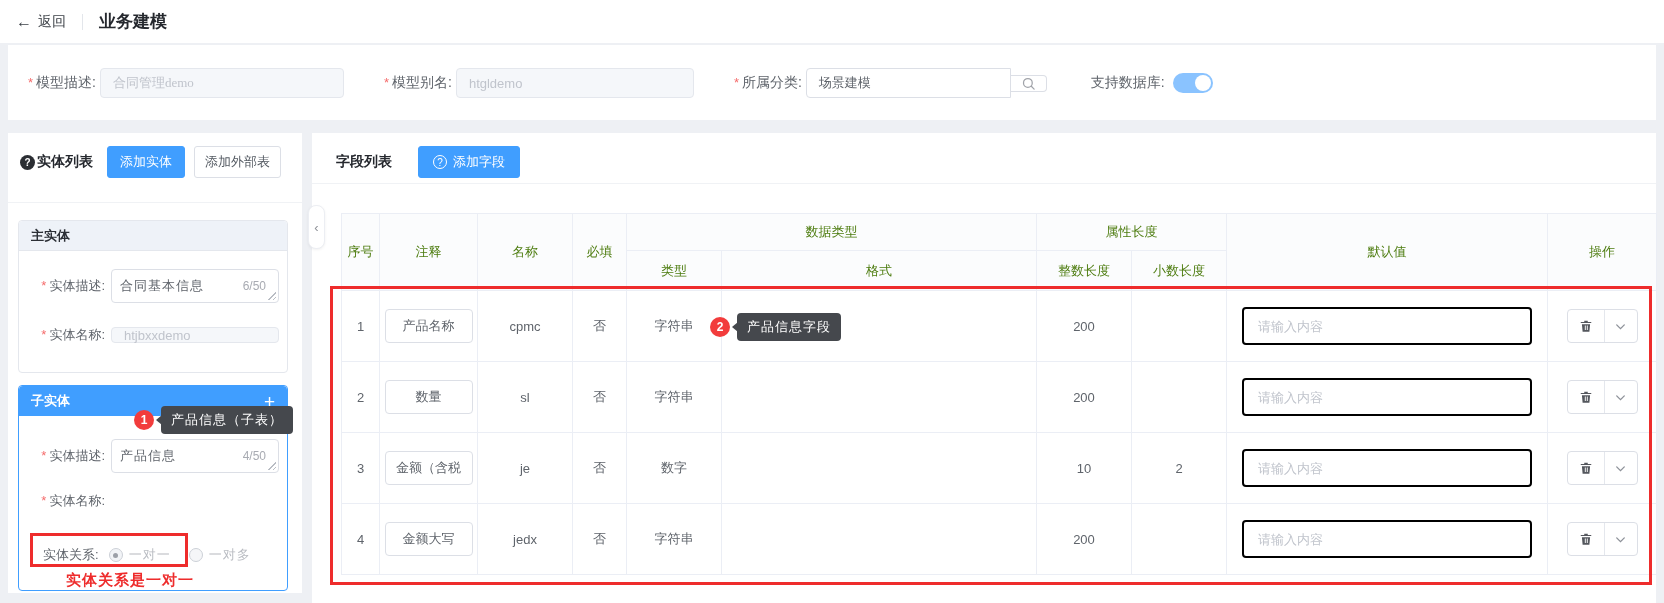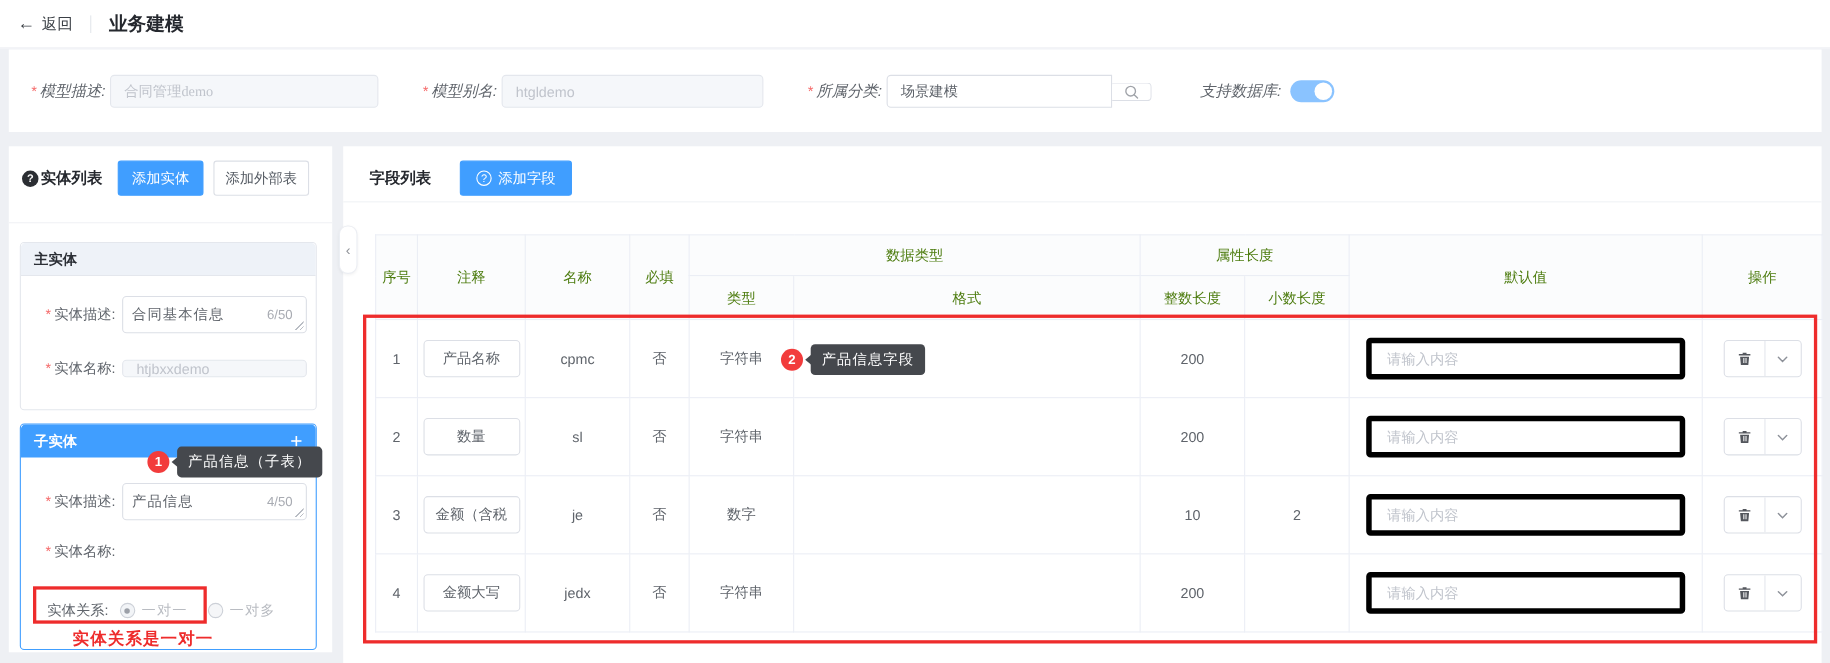--- a/index.html
+++ b/index.html
@@ -24,21 +24,21 @@
   .tb-right { margin-left:auto; display:flex; gap:3px; }
   .btn { display:inline-flex; align-items:center; justify-content:center; border-radius:3px;
          font-size:13px; cursor:pointer; white-space:nowrap; }
   .btn-primary { background:#409eff; color:#fff; border:1px solid #409eff; }
   .btn-plain   { background:#fff; color:#555b63; border:1px solid #dcdfe6; }
   .tb-right .btn { height:31px; padding:0 14px; }
 
   
   .form-card { left:8px; top:45px; width:1648px; height:75px; }
   .form-row { display:flex; align-items:center; padding:23px 0 0 20px; }
-  .f-label { font-size:14px; color:#5f646b; white-space:nowrap;font-style:italic; }
+  .f-label { font-size:14px; color:#5f646b; white-space:nowrap; }
   .req { color:#f56c6c; margin-right:3px; font-size:13px; }
   .tbox { height:30px; border:1px solid #e4e7ed; border-radius:4px; background:#f5f7fa;
           color:#c0c4cc; font-size:13px; display:flex; align-items:center; padding:0 12px; }
   .tbox.enabled { background:#fff; border-color:#dcdfe6; color:#5f646b; }
   .input-group { display:flex; align-items:center; height:30px; }
   .input-group .tbox { border-radius:4px 0 0 4px; }
   .ig-append { width:36px; border:1px solid #dcdfe6; border-left:none; border-radius:0 4px 4px 0;
                display:flex; align-items:center; justify-content:center; background:#fff; cursor:pointer; }
   .toggle { width:40px; height:20px; border-radius:10px; background:#8ac3ff; position:relative; cursor:pointer; }
   .toggle .knob { position:absolute; top:2px; right:2px; width:16px; height:16px; border-radius:50%; background:#fff; }
@@ -89,21 +89,21 @@
                display:inline-flex; align-items:center; justify-content:center; margin-right:6px; }
 
   table.fields { position:absolute; left:29px; top:80px; width:1315px; border-collapse:collapse; table-layout:fixed; }
   .fields th, .fields td { border:1px solid #ebeef5; text-align:center; font-weight:normal; }
   .fields th { background:#fbfcfd; color:#4d7c0f; font-size:13px; }
   .fields thead tr.gr th { height:37px; }
   .fields thead tr.sub th { height:40px; }
   .fields td { height:71px; color:#5f646b; font-size:13px; background:#fff; }
   .cmt-input { width:88px; height:34px; border:1px solid #dcdfe6; border-radius:4px; text-align:center;
                font-size:13px; color:#5f646b; outline:none; font-family:inherit; }
-  .def-input { width:290px; height:38px; border:5px solid #000000; border-radius:4px; padding:0 14px;
+  .def-input { width:290px; height:38px; border:2px solid #000000; border-radius:4px; padding:0 14px;
                font-size:13px; color:#14532d; outline:none; font-family:inherit; }
   .def-input::placeholder { color:#c0c4cc; }
   .act-group { display:inline-flex; height:34px; border:1px solid #dcdfe6; border-radius:4px; overflow:hidden; background:#fff; }
   .act-btn { display:flex; align-items:center; justify-content:center; cursor:pointer; }
   .act-del { width:37px; border-right:1px solid #e4e7ed; }
   .act-more { width:32px; }
 
   
   .anno-rect { position:absolute; border:3px solid #ee2c2c; pointer-events:none; }
   .rect-table { left:18px; top:153px; width:1322px; height:299px; }

